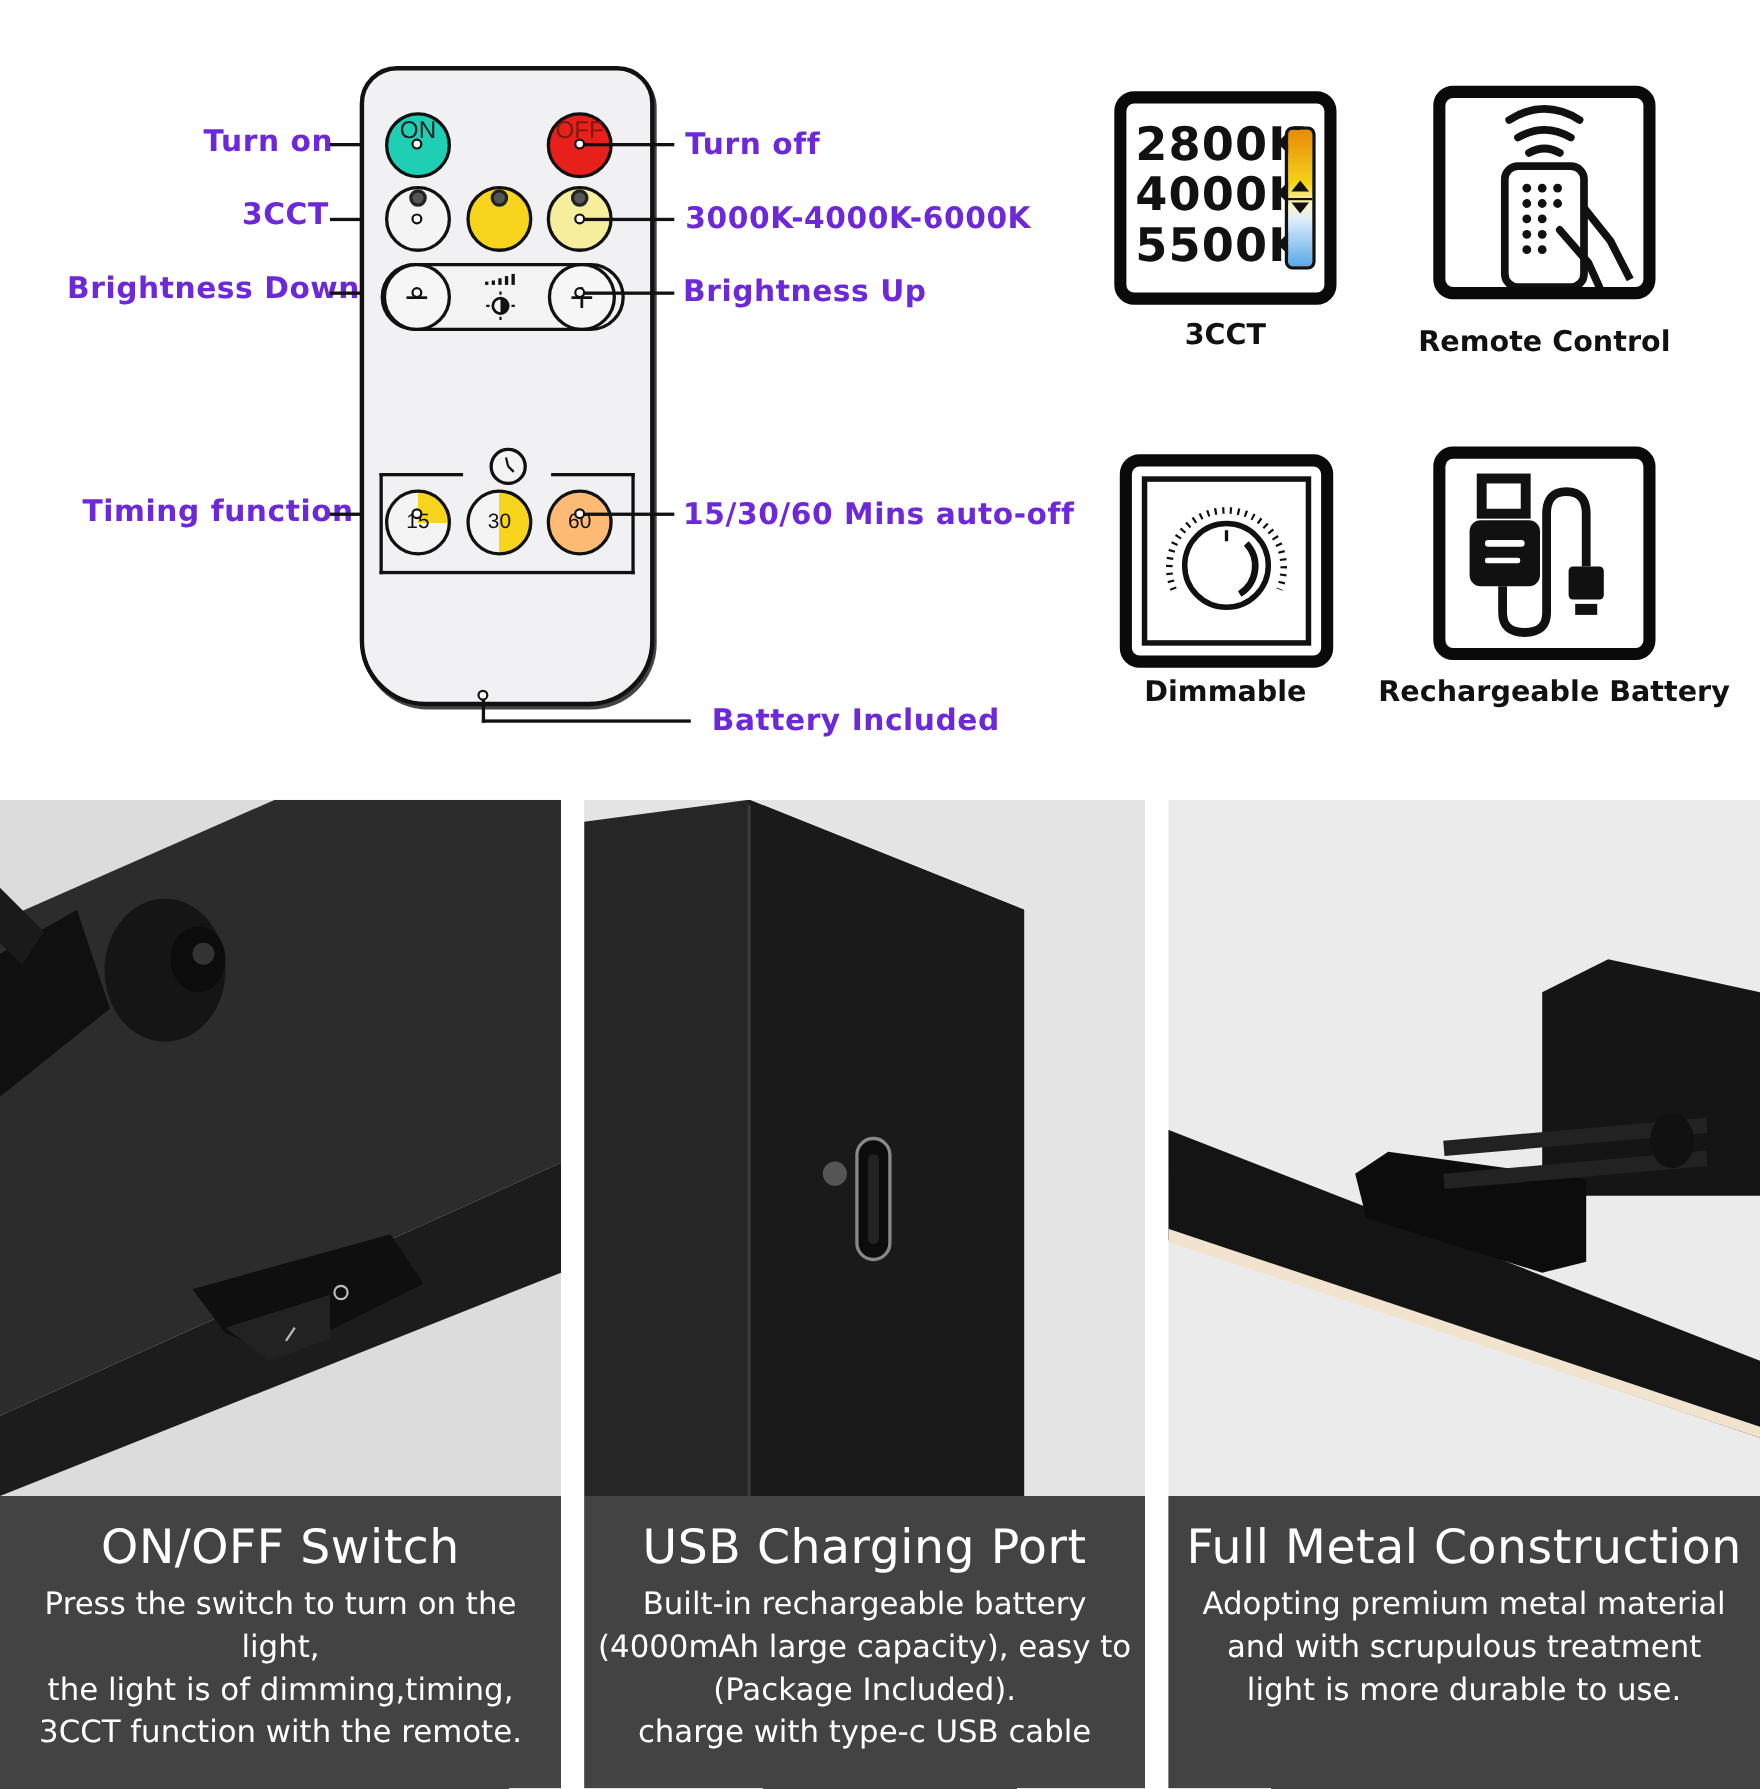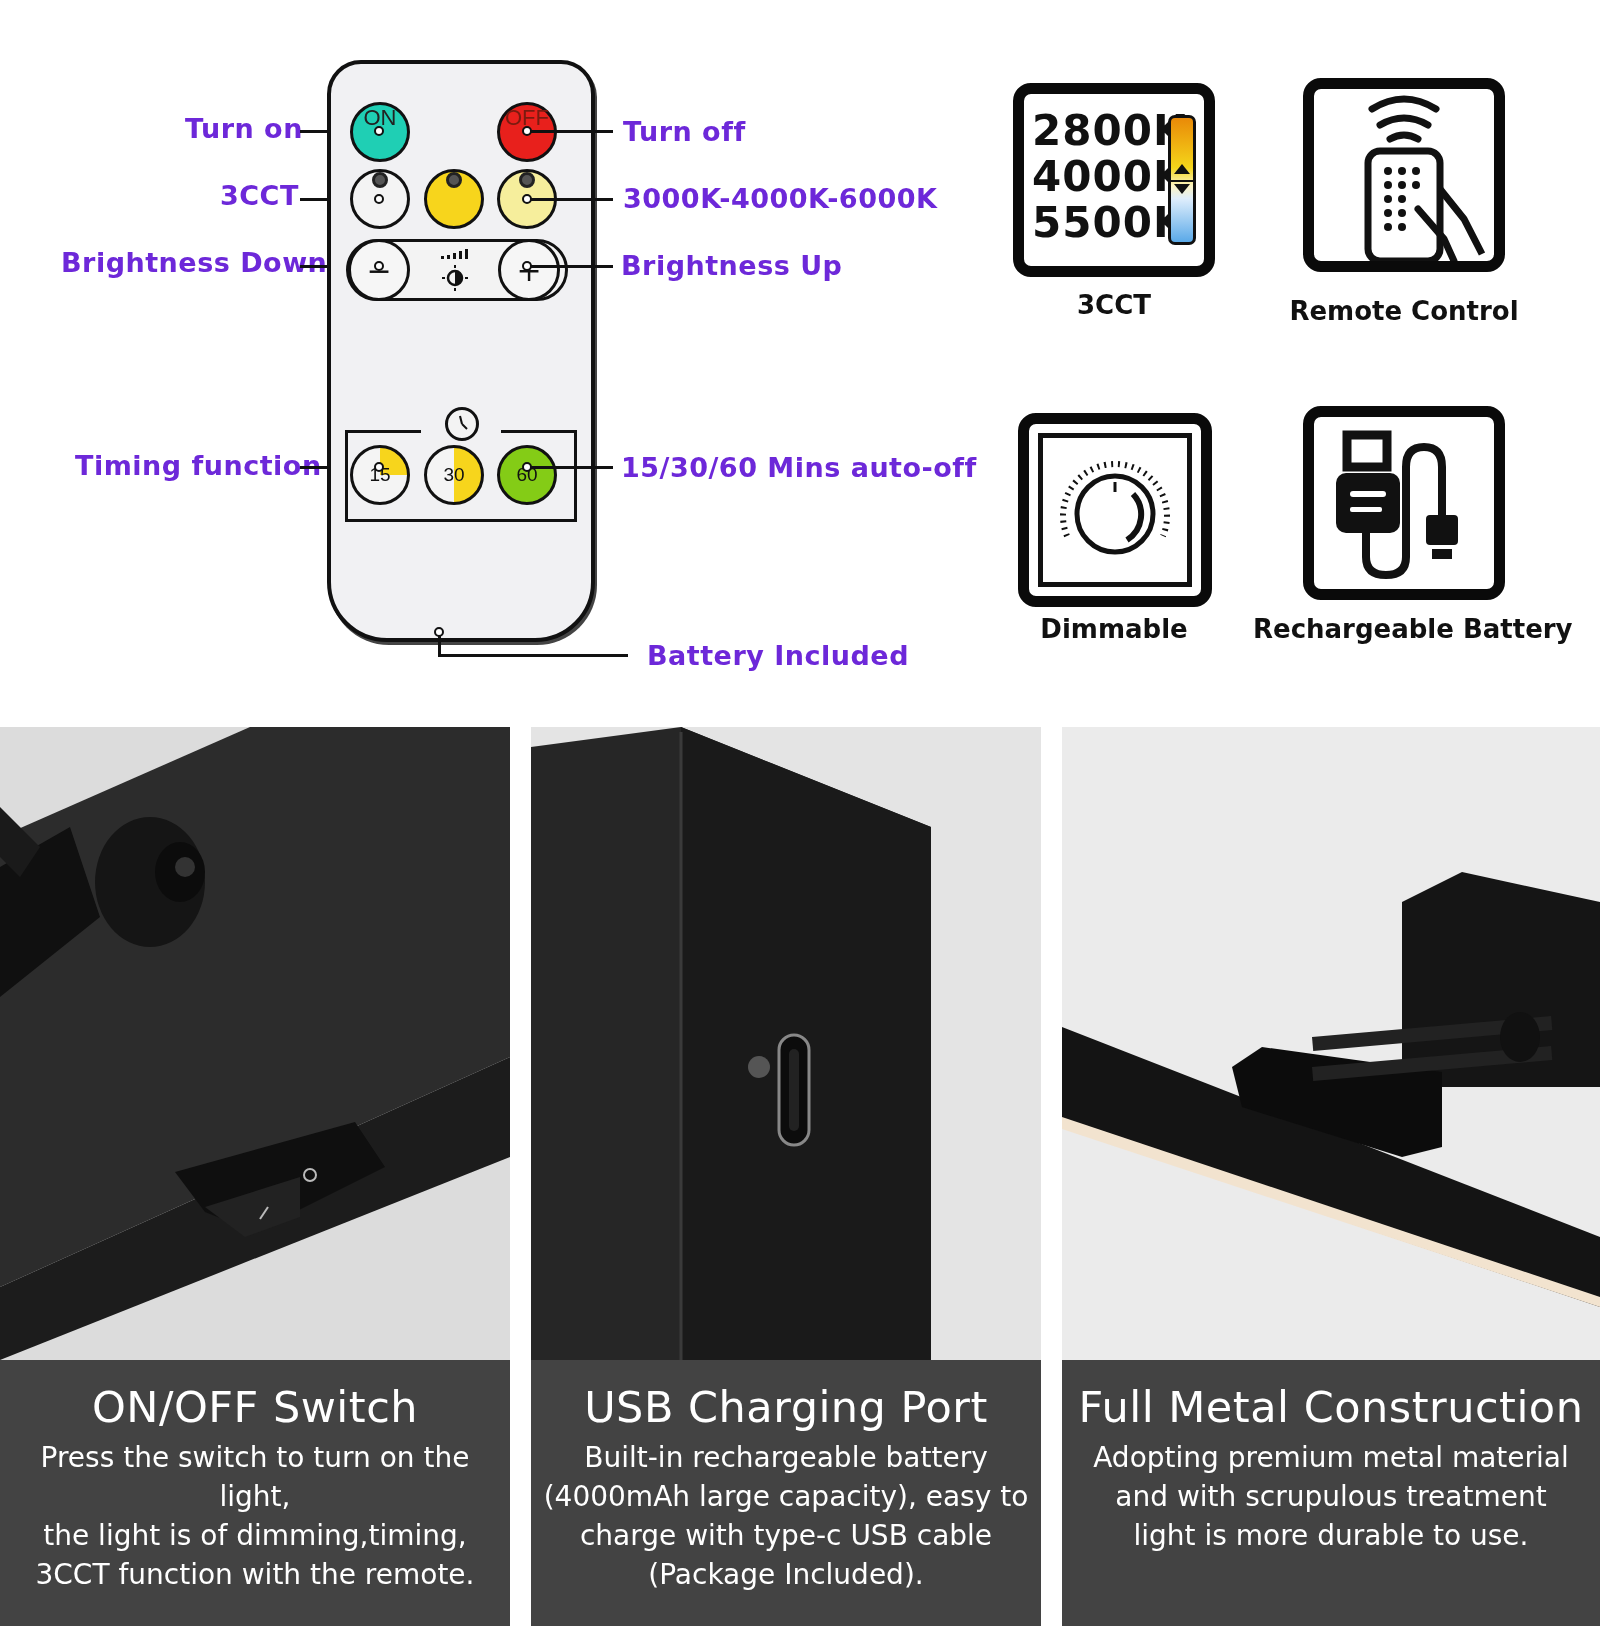--- a/index.html
+++ b/index.html
@@ -34,21 +34,21 @@
     border: 3px solid #111; border-radius: 31px; background: #f3f3f3;
   }
   .dim-btn { position: absolute; top: 239px; width: 62px; height: 62px; border: 3px solid #111; border-radius: 50%; background: #f6f6f6; display:flex; align-items:center; justify-content:center; font-size: 30px; }
   .timer-frame { position: absolute; left: 345px; top: 430px; width: 232px; height: 92px; border: 3px solid #111; border-top: none; }
   .timer-frame-top-l { position: absolute; left: 345px; top: 430px; width: 76px; height: 3px; background:#111; }
   .timer-frame-top-r { position: absolute; left: 501px; top: 430px; width: 76px; height: 3px; background:#111; }
   .clock { position:absolute; left: 445px; top: 407px; width: 34px; height: 34px; border: 3px solid #111; border-radius: 50%; background: #f3f3f3; }
   .tbtn { position: absolute; top: 445px; width: 60px; height: 60px; border-radius: 50%; border: 3px solid #111; display:flex; align-items:center; justify-content:center; font-size: 19px; font-family: "Liberation Sans", sans-serif; }
   .t15 { background: conic-gradient(#f7d51c 0deg 90deg, #f4f4f4 90deg 360deg); }
   .t30 { background: conic-gradient(#f7d51c 0deg 180deg, #f4f4f4 180deg 360deg); }
-  .t60 { background: #84cc16; }
+  .t60 { background: #fdba74; }
   .pin { position:absolute; width: 10px; height: 10px; border-radius: 50%; background:#fff; border: 2px solid #111; }
 
   
   .feat-box { position: absolute; border: 11px solid #0a0a0a; border-radius: 18px; background: #fff; }
   .feat-label { position: absolute; font-weight: bold; font-size: 26px; text-align: center; color: #111; white-space: nowrap; }
   .cct-text { position: absolute; left: 1032px; top: 108px; font-weight: bold; font-size: 42px; line-height: 46px; letter-spacing: 1px; font-family: "DejaVu Sans", sans-serif; }
   .cct-bar { position: absolute; left: 1168px; top: 115px; width: 28px; height: 130px; border: 3px solid #111; border-radius: 7px;
     background: linear-gradient(#e98a08 0%, #f4d51a 40%, #fbf4c5 55%, #dfeefc 65%, #5aa9e8 100%); }
   .cct-bar .divider { position:absolute; left:0; right:0; top: 62px; height: 2px; background:#111; }
 
@@ -268,22 +268,22 @@
       <circle cx="228" cy="340" r="11" fill="#555"></circle>
       <rect x="248" y="308" width="30" height="110" rx="15" fill="#0c0c0c" stroke="#888" stroke-width="3"></rect>
       <rect x="258" y="322" width="10" height="82" rx="5" fill="#222"></rect>
     </svg>
   </div>
   <div class="caption">
     <div class="cap-title">USB Charging Port</div>
     <div class="cap-body">
       <div>Built-in rechargeable battery</div>
       <div>(4000mAh large capacity), easy to</div>
+      <div>(Package Included).</div>
       <div>charge with type-c USB cable</div>
-      <div>(Package Included).</div>
     </div>
   </div>
 </div>
 
 <div class="panel" style="left:1062px; width:538px;">
   <div class="photo" style="background:#ebebeb;">
     <svg width="538" height="633" viewBox="0 0 538 633" style="position:absolute; left:0; top:0;">
       <polygon points="340,175 400,145 538,175 538,360 340,360" fill="#151515"></polygon>
       <polygon points="0,300 538,510 538,580 0,400" fill="#141414"></polygon>
       <polygon points="0,390 538,570 538,580 0,402" fill="#f2e3cf"></polygon>

